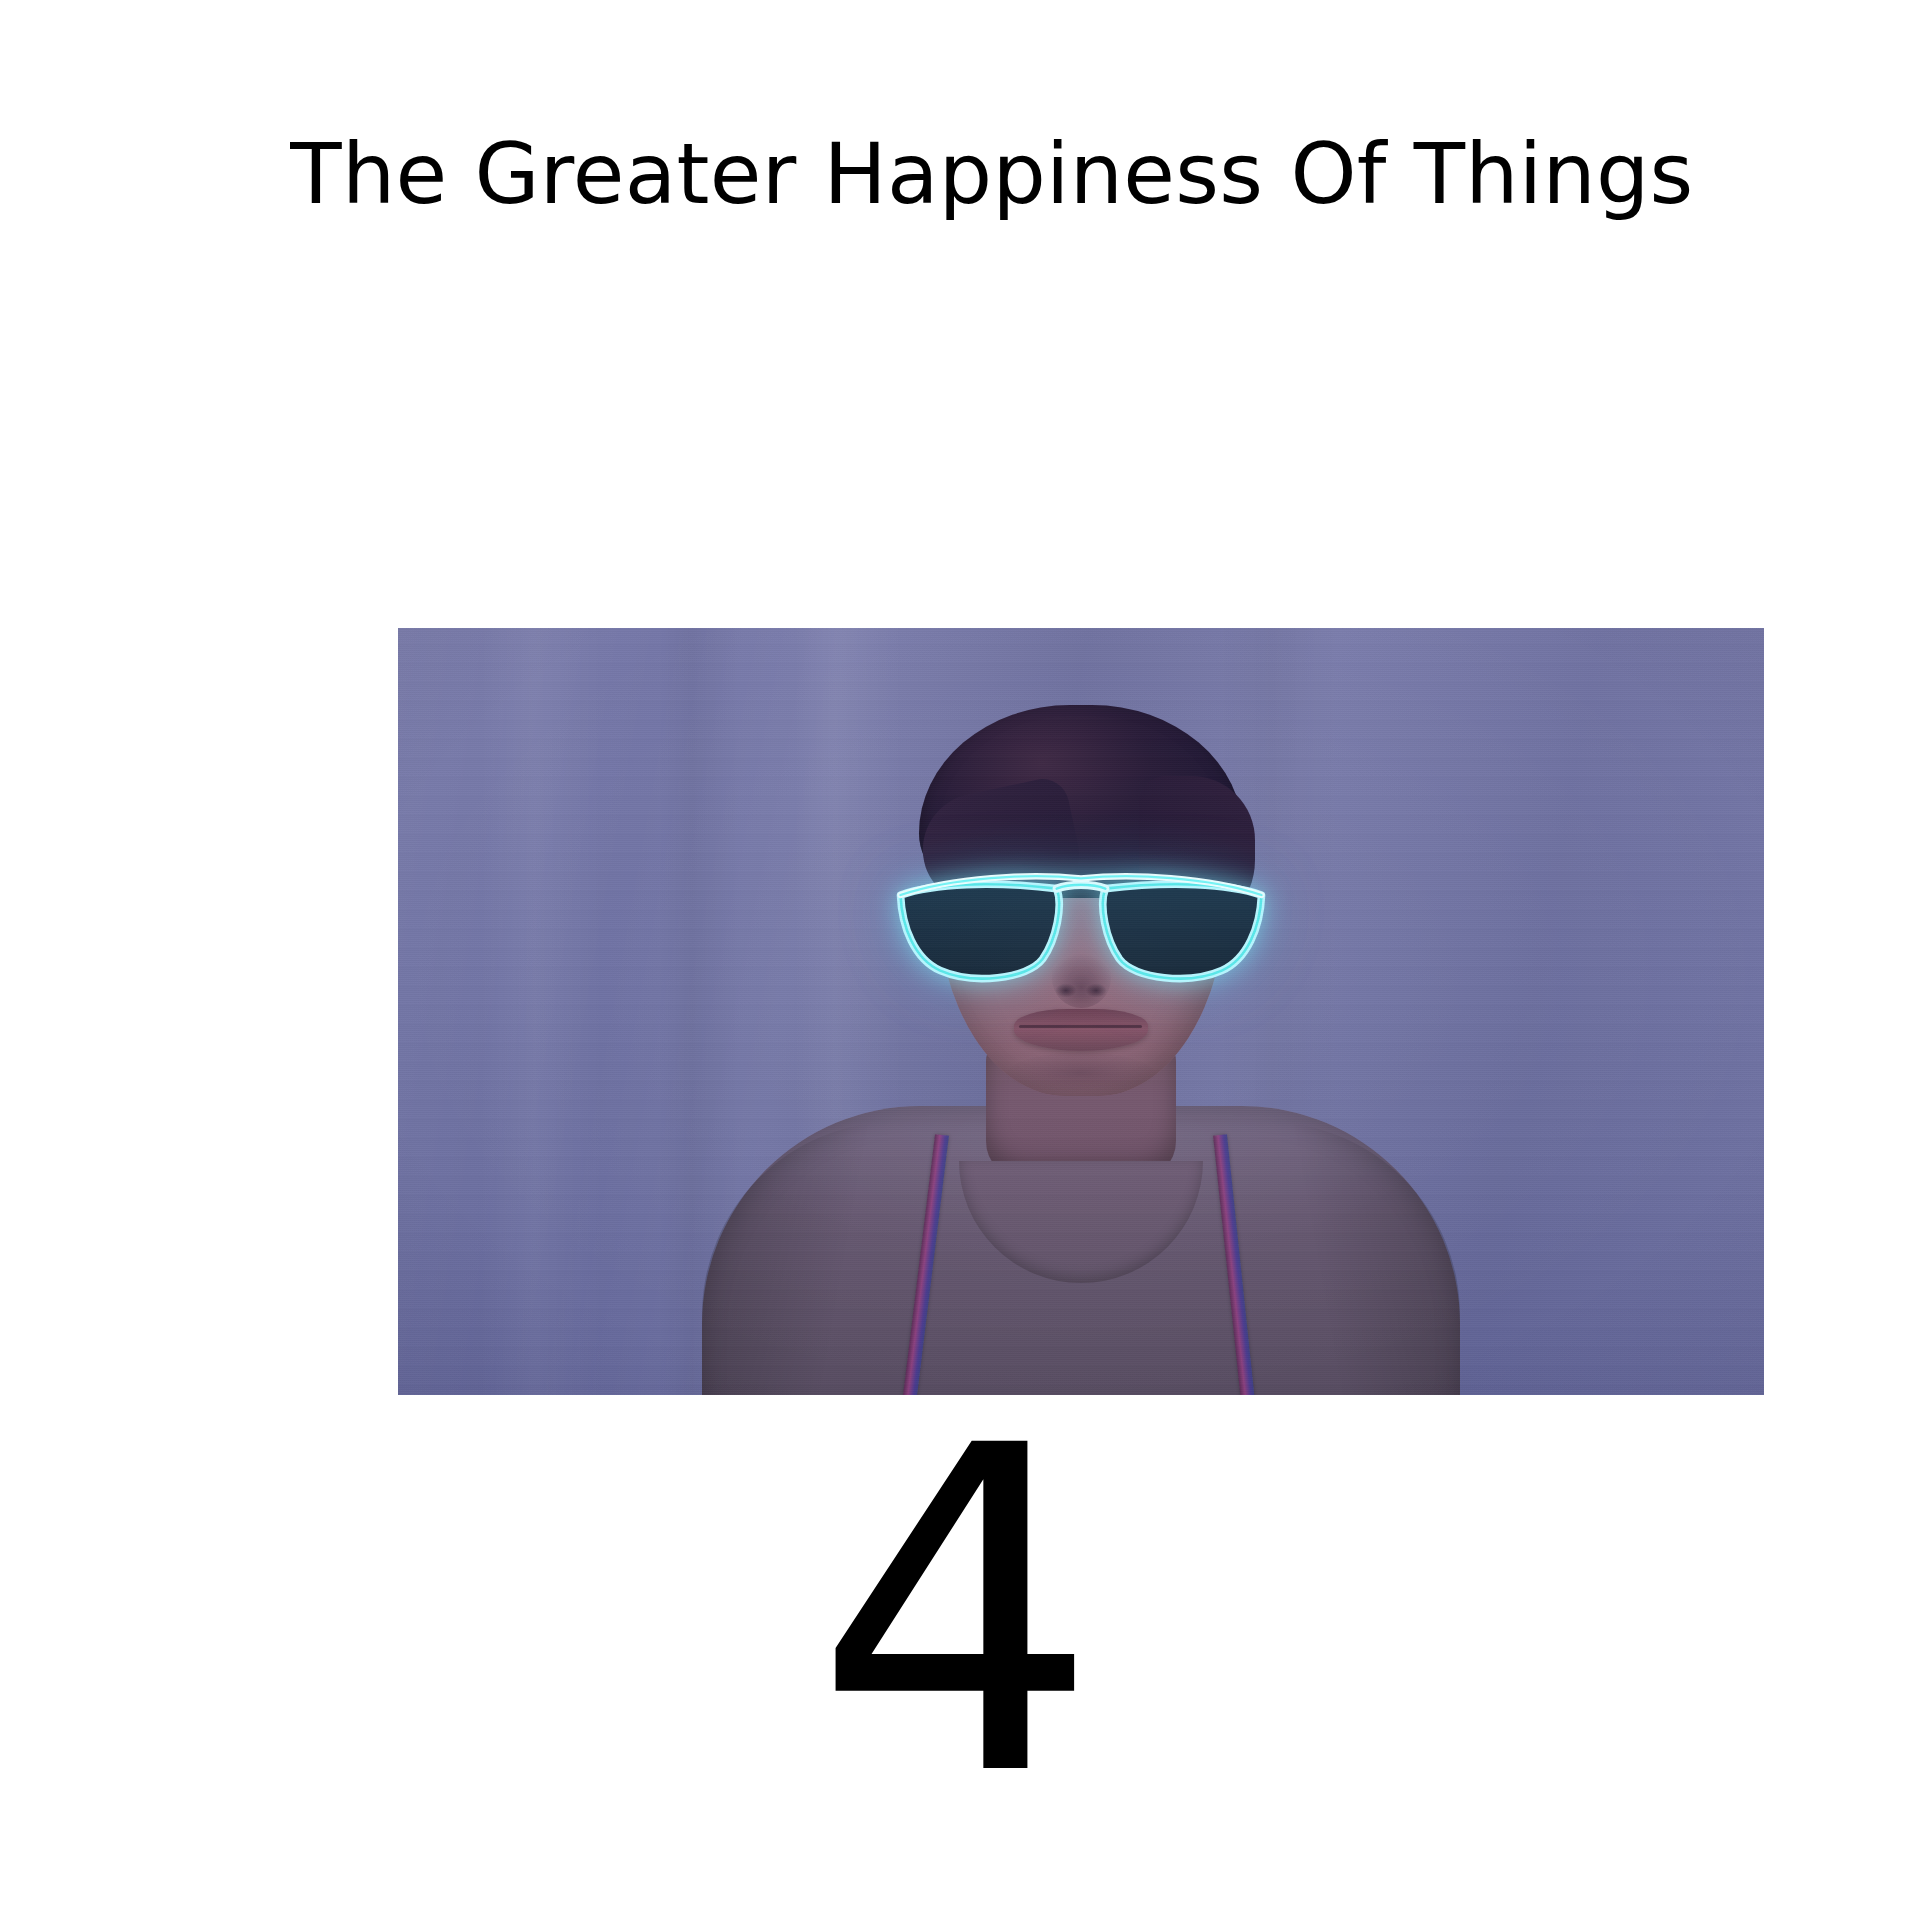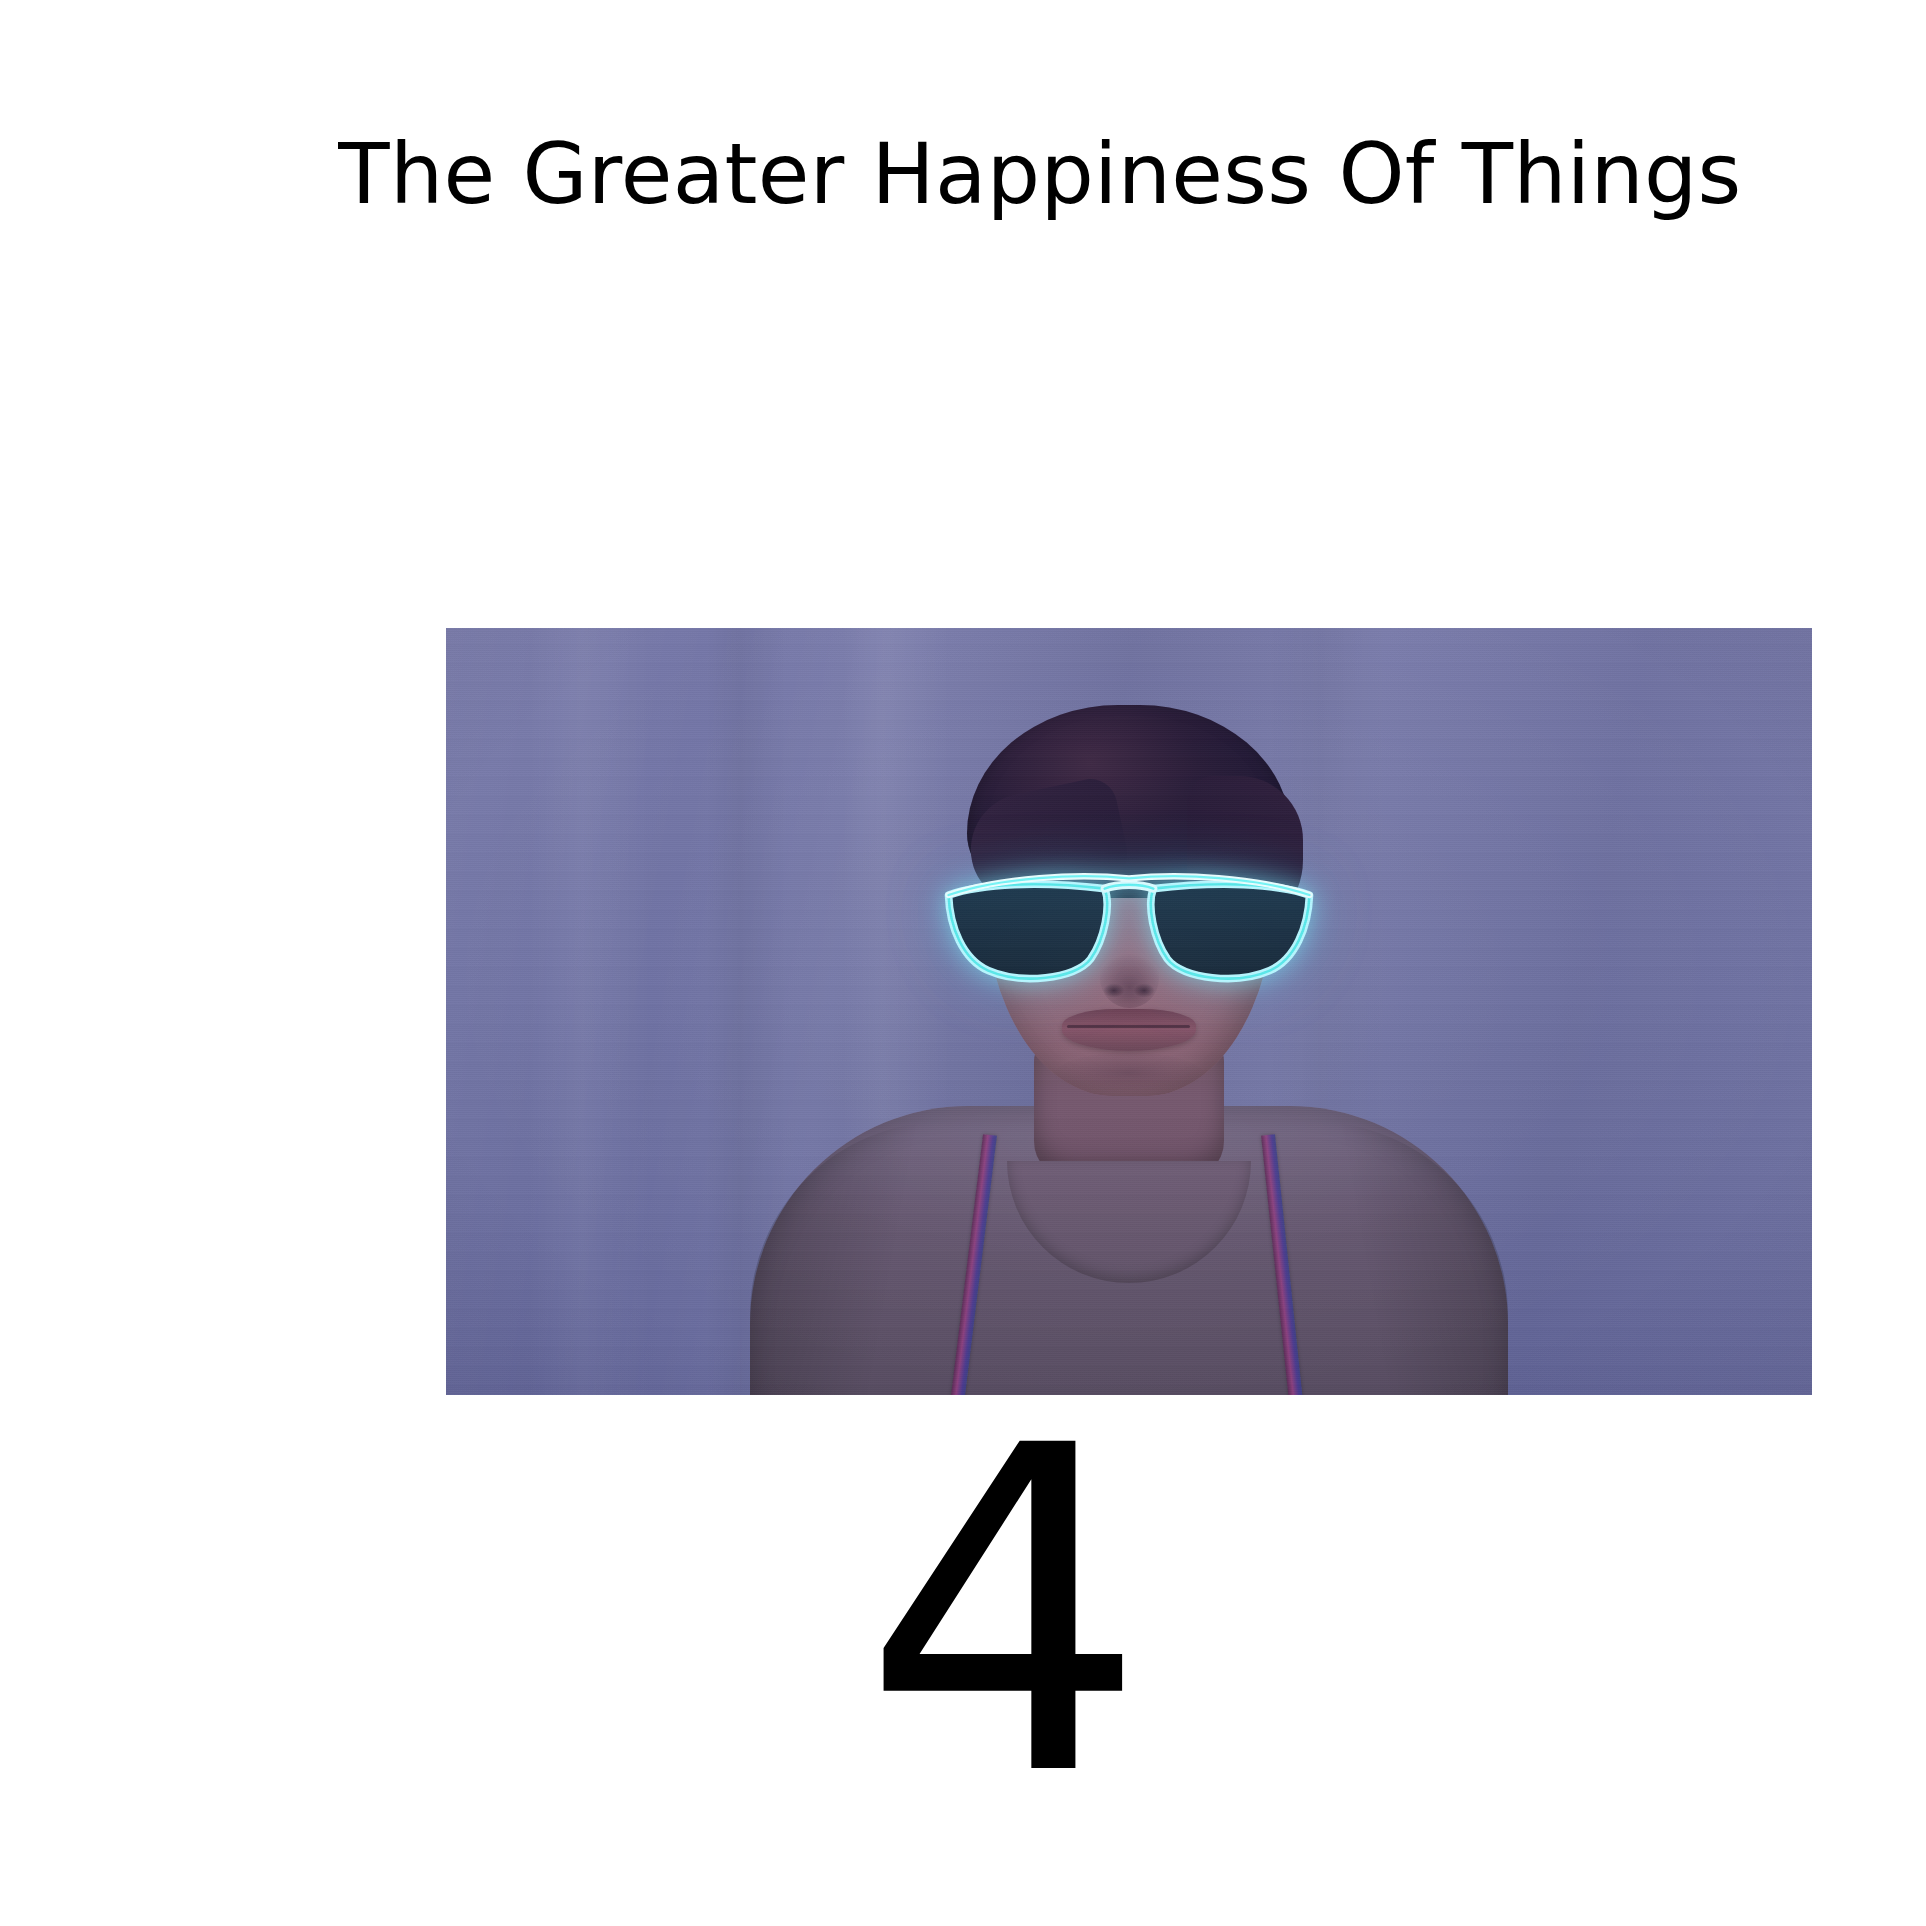--- a/index.html
+++ b/index.html
@@ -13,21 +13,20 @@
     font-family: "DejaVu Sans", sans-serif;
     overflow: hidden;
     position: relative;
   }
 
   #page {
     position: relative;
     width: 1734px;
     height: 1926px;
     background: #ffffff;
-    margin-left: 48px;
   }
 
   
   #page-title {
     position: absolute;
     left: 0;
     top: 132px;
     width: 1984px;
     text-align: center;
     font-family: "DejaVu Sans", sans-serif;

